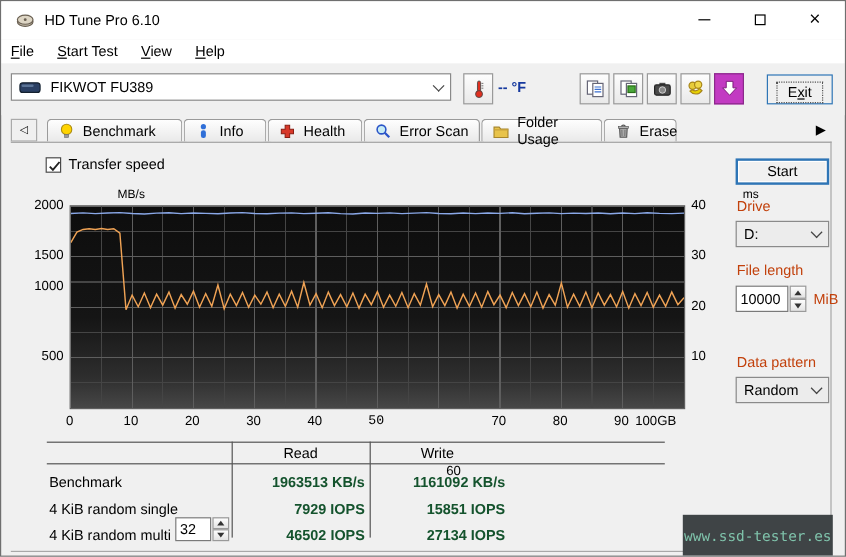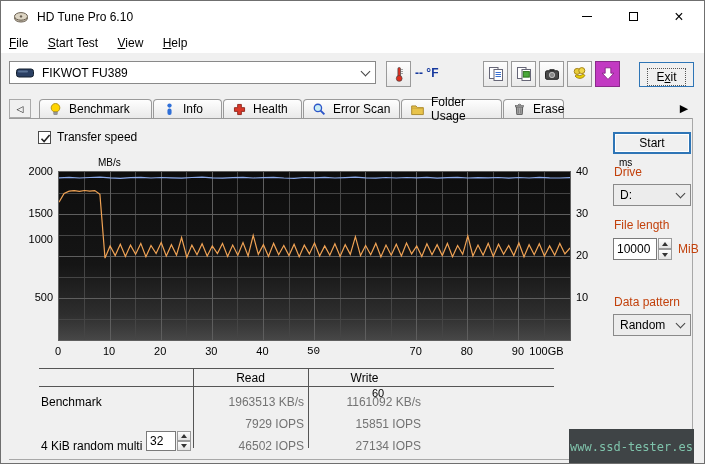--- a/index.html
+++ b/index.html
@@ -78,21 +78,21 @@
   .edit{background:#fff;border:1px solid #7a7a7a;padding:0 3px;font-size:12px;font-family:"Liberation Sans",sans-serif;}
   .updown{display:flex;flex-direction:column;}
   .spinbtn{border:1px solid #9a9a9a;background:linear-gradient(#fdfdfd,#e3e3e3);flex:1;
            display:flex;align-items:center;justify-content:center;}
   .tri-up{width:0;height:0;border-left:3.5px solid transparent;border-right:3.5px solid transparent;border-bottom:4px solid #333;}
   .tri-down{width:0;height:0;border-left:3.5px solid transparent;border-right:3.5px solid transparent;border-top:4px solid #333;}
 
   
   .rule{background:#555;}
   .res-label{height:14px;line-height:14px;}
-  .res-val{height:14px;line-height:14px;text-align:right;font-weight:normal;color:#737373;}
+  .res-val{height:14px;line-height:14px;text-align:right;font-weight:bold;color:#14532d;}
   .res-head{height:14px;line-height:14px;text-align:center;}
 
   
   .watermark{left:568px;top:428px;width:125px;height:36px;background:#3f4446;color:#7fc3ab;
              font-family:"DejaVu Sans Mono",monospace;font-size:12px;display:flex;align-items:center;justify-content:center;}
 </style>
 </head>
 <body>
 
 <div id="app">
@@ -338,20 +338,21 @@
   <div class="abs rule" style="left:38px;top:385px;width:515px;height:1px"></div>
   <div class="abs rule" style="left:192px;top:367px;width:1px;height:80px"></div>
   <div class="abs rule" style="left:307px;top:367px;width:1px;height:80px"></div>
   <div class="abs res-head" style="left:193px;top:370px;width:113px">Read</div>
   <div class="abs res-head" style="left:308px;top:370px;width:111px">Write</div>
 
   <div class="abs res-label" style="left:40px;top:394px">Benchmark</div>
   <div class="abs res-val" style="left:203px;top:394px;width:100px">1963513 KB/s</div>
   <div class="abs res-val" style="left:310px;top:394px;width:110px">1161092 KB/s</div>
 
+  <div class="abs res-label" style="left:40px;top:416px">4 KiB random single</div>
   <div class="abs res-val" style="left:203px;top:416px;width:100px">7929 IOPS</div>
   <div class="abs res-val" style="left:310px;top:416px;width:110px">15851 IOPS</div>
 
   <div class="abs res-label" style="left:40px;top:438px">4 KiB random multi</div>
   <input class="abs edit" style="left: 145px; top: 430px; width: 30px; height: 20px;" value="32">
   <div class="abs updown" style="left:176px;top:430px;width:14px;height:20px">
     <div class="spinbtn">
         <span class="tri-up"></span>
       </div>
     <div class="spinbtn">

